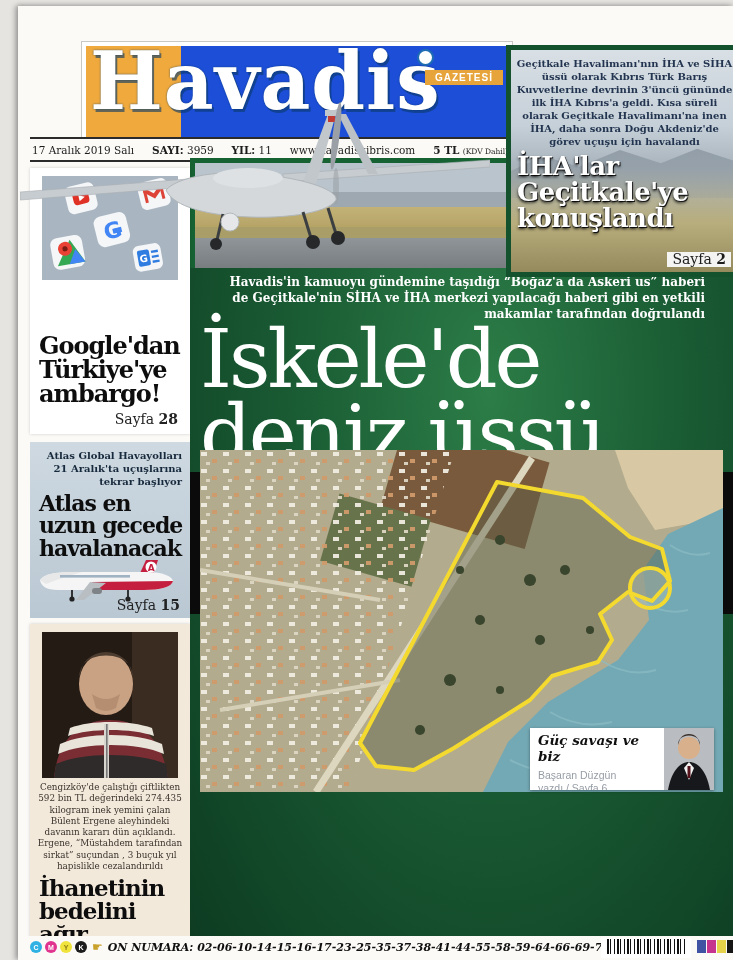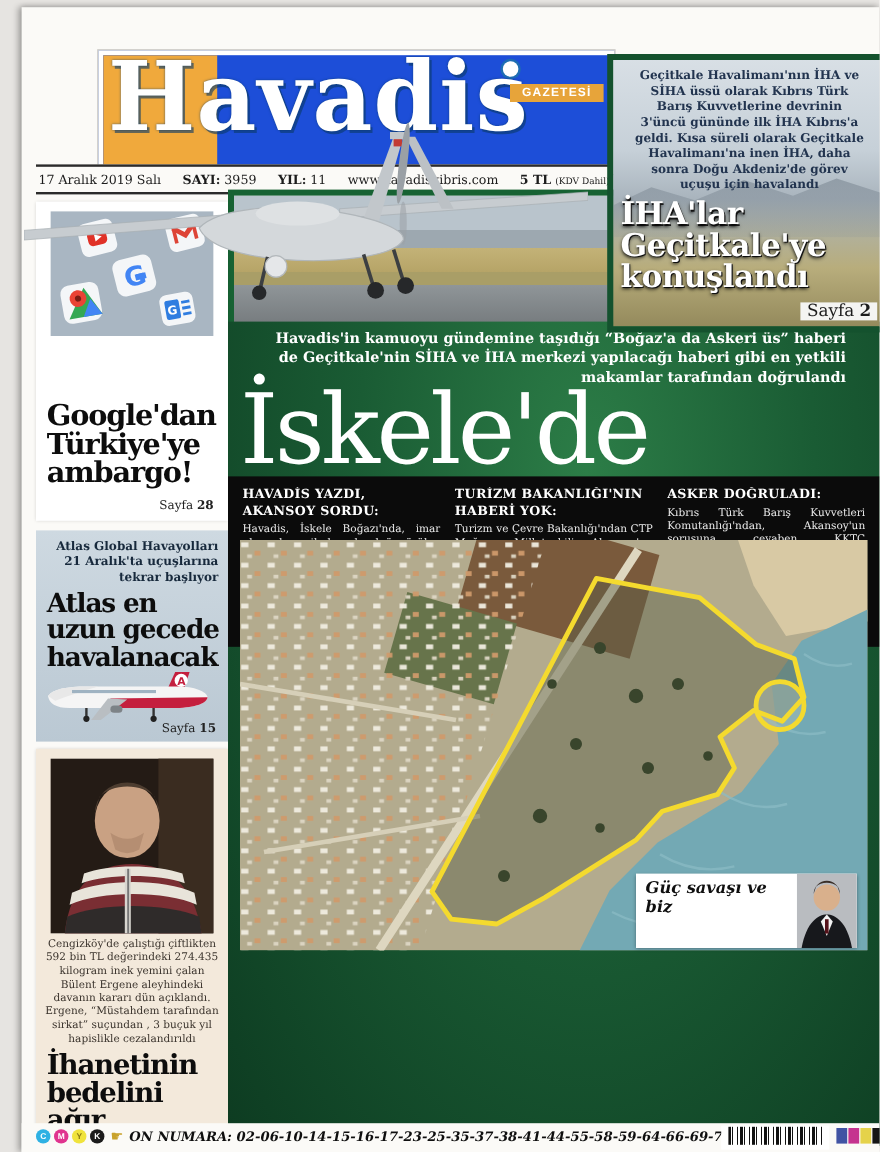--- a/index.html
+++ b/index.html
@@ -59,21 +59,21 @@
   #iha-box{
     left:506px;top:45px;width:227px;height:222px;
     border:5px solid #14522e;
     background:linear-gradient(#d8dfe5 0%, #c6d0d8 34%, #a9b4bd 52%, #b8ad7c 78%, #948a5c 100%);
     z-index:7;overflow:hidden;
   }
   #iha-box .mountain{position:absolute;left:0;top:88px;width:100%;height:60px;
     background:linear-gradient(rgba(126,138,149,.75), rgba(126,138,149,.15));
     clip-path:polygon(0 55%,14% 30%,30% 48%,48% 20%,66% 42%,82% 18%,100% 40%,100% 100%,0 100%);}
   #iha-box .intro{
-    position:relative;margin:7px 18px 0;font-size:10px;font-weight:bold;
+    position:relative;margin:7px 5px 0;font-size:10px;font-weight:bold;
     color:#22344f;text-align:center;line-height:1.3;
   }
   #iha-box .hl{
     position:relative;margin:5px 0 0 6px;font-size:26px;font-weight:bold;line-height:1.0;
     color:#fff;letter-spacing:-0.5px;
     text-shadow:0 2px 3px rgba(0,0,0,.85),1px 1px 0 #222;
   }
   #iha-box .sayfa{
     position:absolute;bottom:5px;right:7px;background:#f4f4f2;color:#1c1c1c;
     font-size:14px;padding:0 5px;line-height:15px;
@@ -112,21 +112,21 @@
   #black-panel p{
     margin:0;font-size:8.8px;color:#ebebeb;line-height:1.3;text-align:justify;
   }
   #black-panel .pref{color:#c9c9c9;font-size:8.4px;margin-left:4px;}
   
   .card{background:#fff;box-shadow:0 0 3px rgba(0,0,0,.18);}
   #card-google{left:30px;top:168px;width:160px;height:266px;}
   #card-google .img{position:absolute;left:12px;top:8px;width:136px;height:104px;}
   #card-google .cap{position:absolute;left:7px;right:7px;top:118px;font-size:9px;color:#38322b;text-align:center;line-height:1.28;}
   #card-google .hl{position:absolute;left:9px;top:166px;font-size:24px;font-weight:bold;line-height:1.0;letter-spacing:-1px;color:#0d0d0d;}
-  .sayfa-small{position:absolute;font-size:10px;color:#222;}
+  .sayfa-small{position:absolute;font-size:14px;color:#222;}
   #card-atlas{left:30px;top:442px;width:160px;height:176px;background:linear-gradient(#ced9e1,#bac8d3);}
   #card-atlas .kicker{position:absolute;left:8px;right:8px;top:8px;font-size:10px;font-weight:bold;color:#17293c;text-align:right;line-height:1.28;}
   #card-atlas .hl{position:absolute;left:9px;top:50px;font-size:22px;font-weight:bold;line-height:1.02;letter-spacing:-1px;color:#0d0d0d;}
   #card-atlas .plane{position:absolute;left:2px;top:116px;width:152px;height:46px;}
   #card-ergene{left:30px;top:624px;width:160px;height:330px;background:#f3e9db;}
   #card-ergene .img{position:absolute;left:12px;top:8px;width:136px;height:146px;}
   #card-ergene .cap{position:absolute;left:7px;right:7px;top:158px;font-size:8.8px;color:#3a332c;text-align:center;line-height:1.28;}
   #card-ergene .hl{position:absolute;left:9px;top:252px;font-size:23px;font-weight:bold;line-height:1.0;letter-spacing:-1px;color:#0d0d0d;}
   #card-ergene .byline{position:absolute;right:10px;bottom:6px;font-size:10px;color:#3c3c3c;}
   
@@ -188,20 +188,21 @@
   <div class="mountain"></div>
   <div class="intro">Geçitkale Havalimanı'nın İHA ve SİHA üssü olarak Kıbrıs Türk Barış Kuvvetlerine devrinin 3'üncü gününde ilk İHA Kıbrıs'a geldi. Kısa süreli olarak Geçitkale Havalimanı'na inen İHA, daha sonra Doğu Akdeniz'de görev uçuşu için havalandı</div>
   <div class="hl">İHA'lar Geçitkale'ye konuşlandı</div>
   <div class="sayfa"><span>Sayfa</span>&nbsp;<b>2</b></div>
 </div>
 
 <div id="main-green" class="abs">
   <div class="deck">Havadis'in kamuoyu gündemine taşıdığı “Boğaz'a da Askeri üs” haberi de Geçitkale'nin SİHA ve İHA merkezi yapılacağı haberi gibi en yetkili makamlar tarafından doğrulandı</div>
   <div class="hl">
     <div>İskele'de</div>
+    <div>deniz üssü</div>
   </div>
 
   <svg id="aerial" class="abs" viewBox="0 0 523 342">
     <defs>
       <pattern id="houses" width="22" height="17" patternUnits="userSpaceOnUse">
         <rect x="1" y="2" width="6" height="4" fill="#f0ece0"></rect>
         <rect x="12" y="9" width="5" height="4" fill="#cf9a6b"></rect>
         <rect x="6" y="12" width="4" height="3" fill="#ddd6c4"></rect>
       </pattern>
     </defs>
@@ -230,20 +231,24 @@
         <circle cx="370,:" cy="120" r="0"></circle>
         <circle cx="365" cy="120" r="5"></circle>
       <circle cx="390" cy="180" r="4"></circle>
         <circle cx="260" cy="120" r="4"></circle>
     </g>
   </svg>
 
   <div id="columnist" class="abs">
     <div class="txt">
       <div class="title">Güç savaşı ve biz</div>
+      <div class="byline">
+        <div>Başaran Düzgün</div>
+        <div>yazdı / Sayfa 6</div>
+      </div>
     </div>
     <svg class="photo" viewBox="0 0 50 62">
       <rect width="50" height="62" fill="#b9bcc0"></rect>
       <circle cx="25" cy="20" r="11" fill="#d9b08c"></circle>
       <path d="M14,17 a11,11 0 0 1 22,0 l-2,-6 a11,8 0 0 0 -18,0 Z" fill="#3a2f28"></path>
       <path d="M4,62 C8,40 18,34 25,34 C32,34 42,40 46,62 Z" fill="#17181c"></path>
       <polygon points="25,34 20,40 25,52 30,40" fill="#f2f2f2"></polygon>
       <rect x="23.5" y="38" width="3" height="12" fill="#55121a"></rect>
     </svg>
   </div>

